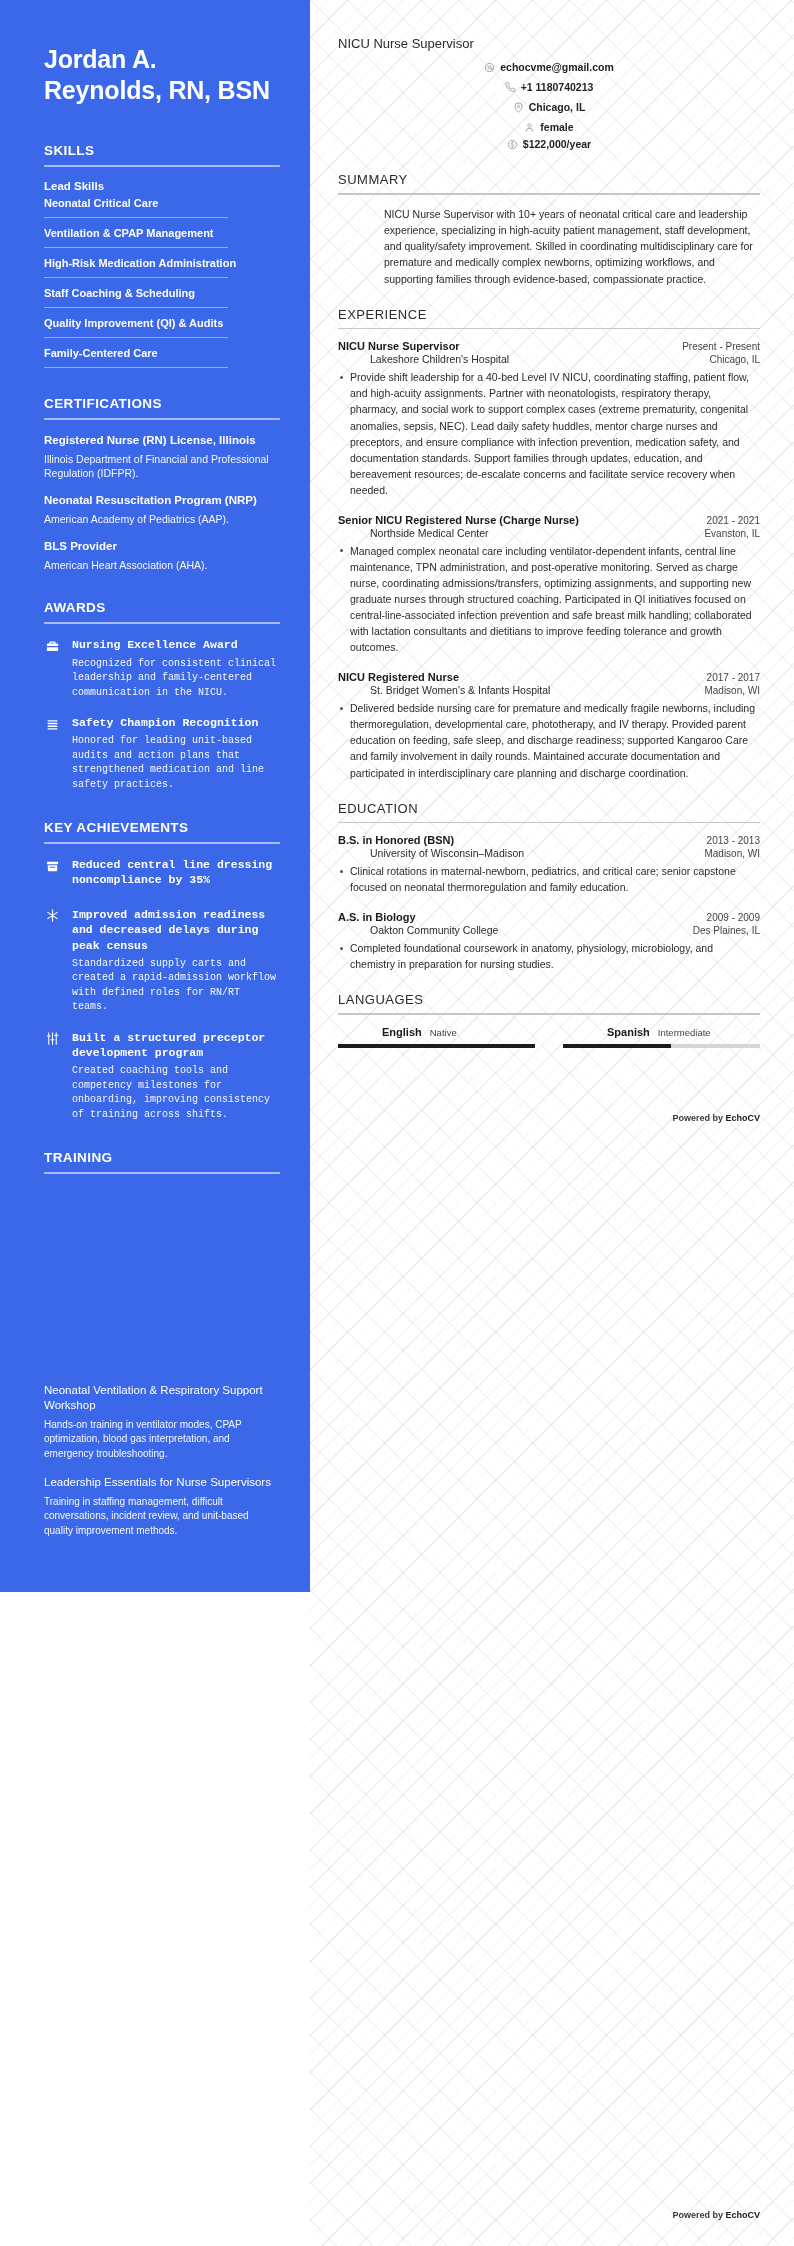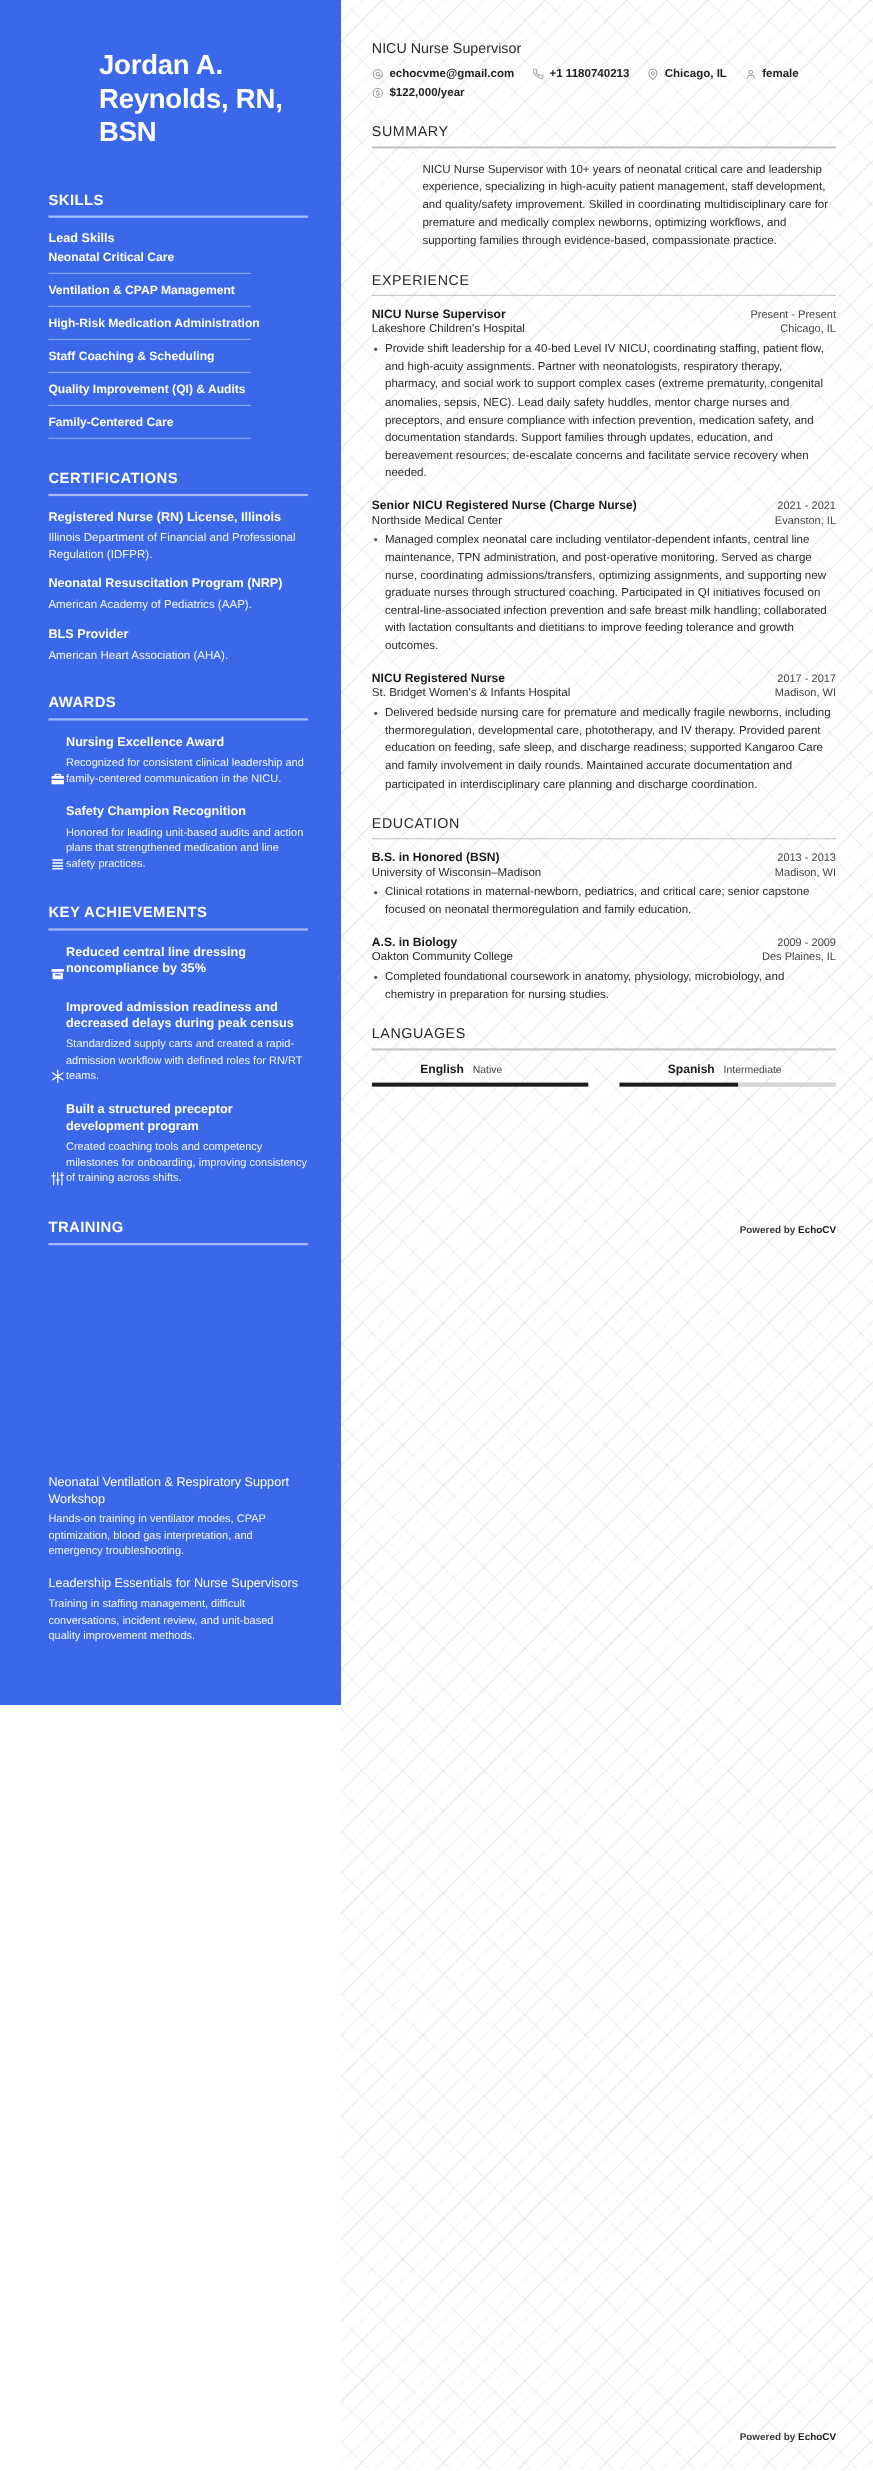--- a/index.html
+++ b/index.html
@@ -62,21 +62,20 @@
     z-index: 2;
   }
 
   
   .name {
     font-size: 25px;
     font-weight: 700;
     line-height: 1.22;
     letter-spacing: -0.2px;
     margin-bottom: 38px;
-    margin-left: 46px;
   }
   .sb-heading {
     font-size: 13.5px;
     font-weight: 600;
     letter-spacing: 0.4px;
     margin-top: 28px;
     margin-bottom: 7px;
   }
   .sb-rule {
     height: 2px;
@@ -110,22 +109,24 @@
   .cert-sub {
     font-size: 10.5px;
     font-weight: 400;
     line-height: 1.38;
     color: rgba(255,255,255,0.95);
   }
 
   
   .ico-row {
     display: flex;
+    gap: 12px;
     margin-bottom: 15px;
-    align-items: flex-end;
+    align-items: flex-start;
+    font-family: Liberation Mono, monospace;
   }
   .ico {
     flex: 0 0 16px;
     width: 16px;
     height: 16px;
     margin-top: 1px;
     display: flex;
     align-items: center;
     justify-content: center;
     color: #ffffff;
@@ -164,22 +165,23 @@
     font-size: 13px;
     color: #2b2b2b;
     font-weight: 400;
     margin-bottom: 10px;
   }
   .contact-rows { margin-bottom: 22px; }
   .contact-line {
     display: flex;
     flex-wrap: wrap;
     align-items: center;
-    gap: 20px 16px;
+    gap: 8px 16px;
     margin-bottom: 5px;
+    flex-direction: column;
   }
   .contact-item {
     display: flex;
     align-items: center;
     gap: 5px;
     font-size: 10.5px;
     font-weight: 700;
     color: #232323;
     white-space: nowrap;
   }
@@ -229,20 +231,21 @@
     color: #444;
     white-space: nowrap;
   }
   .xp-sub {
     display: flex;
     justify-content: space-between;
     align-items: baseline;
     gap: 10px;
     margin-top: 1px;
     margin-bottom: 4px;
+    margin-left: 32px;
   }
   .xp-org {
     font-size: 10.5px;
     color: #2c2c2c;
   }
   .xp-loc {
     font-size: 10px;
     color: #444;
     white-space: nowrap;
   }

